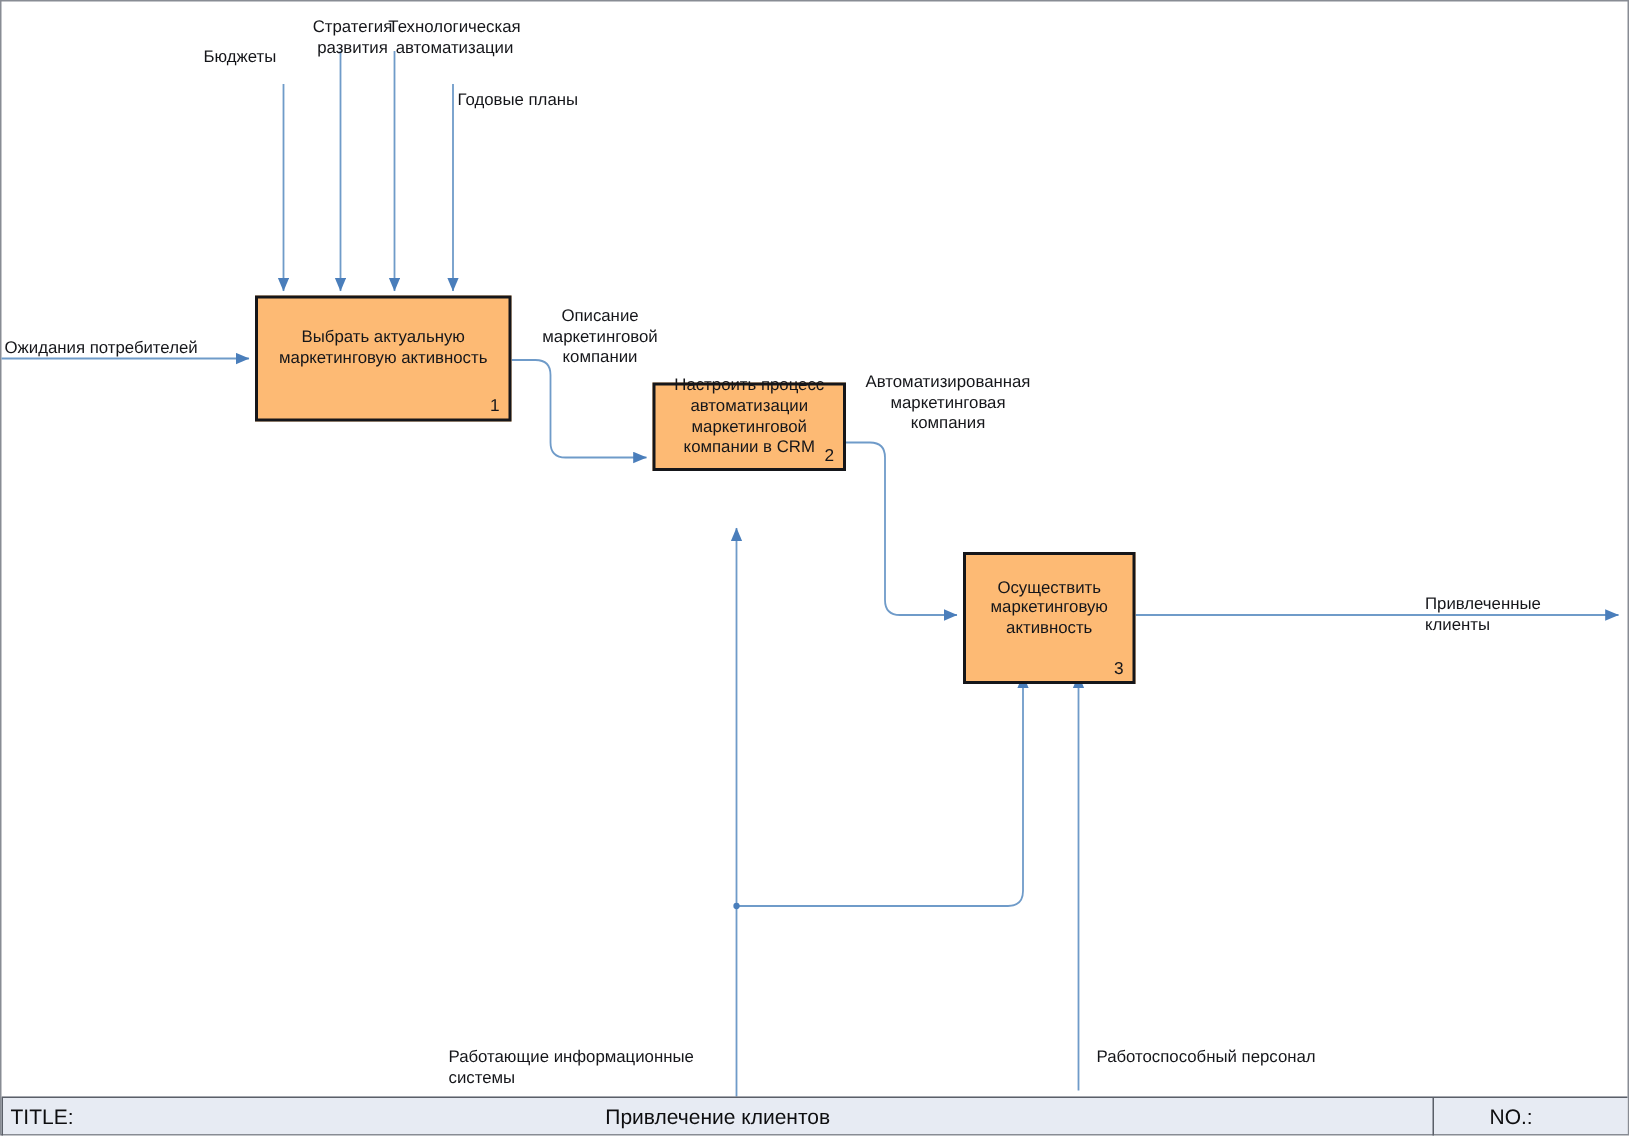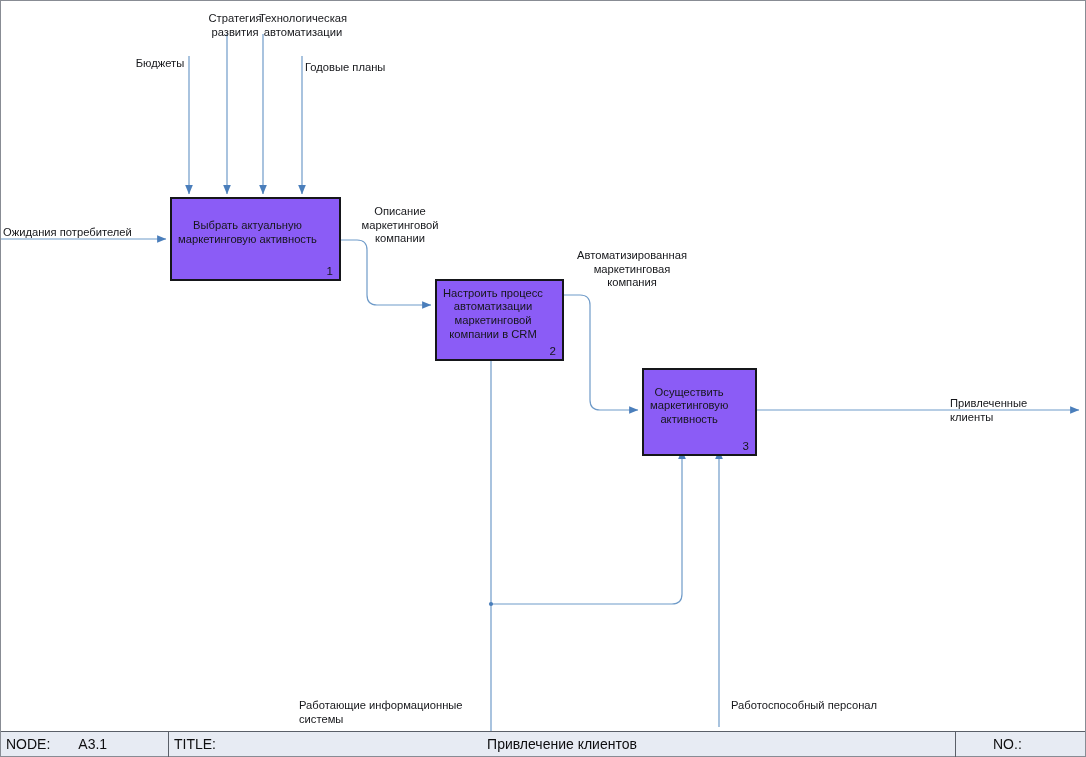--- a/index.html
+++ b/index.html
@@ -27,41 +27,42 @@
     width: 1086px; height: 757px;
   }
   svg#wires {
     position: absolute;
     left: 0; top: 0;
     width: 1086px; height: 757px;
     pointer-events: none;
   }
   .abox {
     position: absolute;
-    background: #8b5cf6;
+    background: #fdba74;
     border: 2px solid #15161a;
     display: flex;
     align-items: center;
+    justify-content: center;
   }
   .abox .atitle {
     text-align: center;
     font-size: 11.2px;
     line-height: 13.6px;
     color: #15161a;
     padding: 0 6px;
     white-space: pre-line;
   }
   .abox .anum {
     position: absolute;
     right: 6px; bottom: 2px;
     font-size: 11.5px;
     color: #15161a;
   }
   #box1 { left: 170px; top: 197px; width: 171px; height: 84px; }
-  #box2 { left: 435px; top: 279px; width: 129px; height: 82px; }
+  #box2 { left: 435px; top: 255px; width: 129px; height: 59px; }
   #box3 { left: 642px; top: 368px; width: 115px; height: 88px; }
   #box1 .atitle { padding-bottom: 12px; }
   #box2 .atitle { padding-bottom: 12px; }
   #box3 .atitle { padding-bottom: 12px; }
 
   .lbl {
     position: absolute;
     font-size: 11.2px;
     line-height: 13.6px;
     color: #15161a;
@@ -153,21 +154,21 @@
     <div class="anum">2</div>
   </div>
 
   <div class="abox" id="box3">
     <div class="atitle">Осуществить
 маркетинговую
 активность</div>
     <div class="anum">3</div>
   </div>
 
-  <div class="lbl c" style="left:124px; top:57px; width:72px;">Бюджеты</div>
+  <div class="lbl c" style="left:124px; top:32px; width:72px;">Бюджеты</div>
   <div class="lbl c" style="left:189px; top:12px; width:92px;">Стратегия
 развития</div>
   <div class="lbl c" style="left:246px; top:12px; width:114px;">Технологическая
 автоматизации</div>
   <div class="lbl l" style="left:305px; top:61px; width:110px;">Годовые планы</div>
 
   <div class="lbl l" style="left:3px; top:226px; width:160px;">Ожидания потребителей</div>
 
   <div class="lbl c" style="left:352px; top:205px; width:96px;">Описание
 маркетинговой
@@ -177,24 +178,20 @@
 компания</div>
 
   <div class="lbl l" style="left:950px; top:397px; width:122px;">Привлеченные клиенты</div>
 
   <div class="lbl l" style="left:267px; top:699px; width:225px;padding-left:32px;">Работающие информационные системы</div>
   <div class="lbl l" style="left:731px; top:699px; width:200px;">Работоспособный персонал</div>
 
 </div>
 
 <div id="footer">
-  <div class="cell" id="f-node">
-    <span class="nlabel">NODE:</span>
-    <span class="nvalue">A3.1</span>
-  </div>
   <div class="divider"></div>
   <div class="cell" id="f-title">
     <span class="tlabel">TITLE:</span>
     <span class="tvalue">Привлечение клиентов</span>
   </div>
   <div class="divider"></div>
   <div class="cell" id="f-no">
     <span class="nolabel">NO.:</span>
   </div>
 </div>

